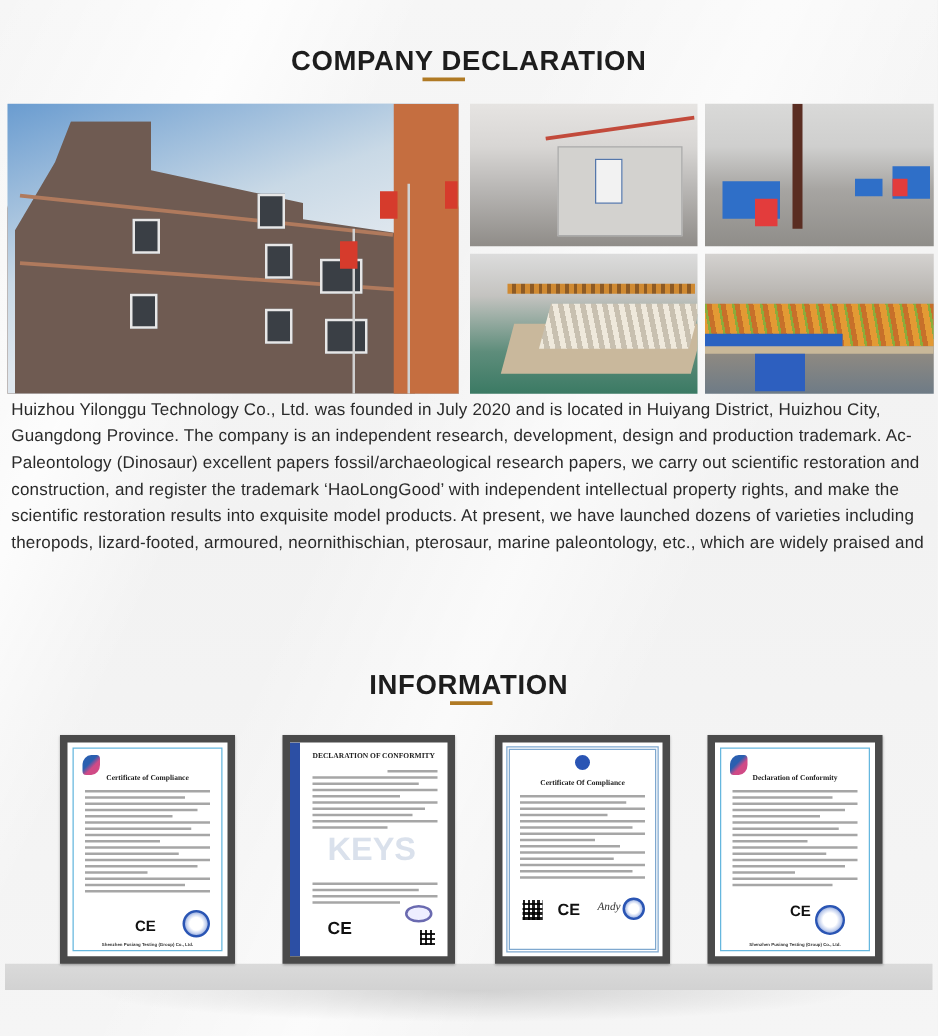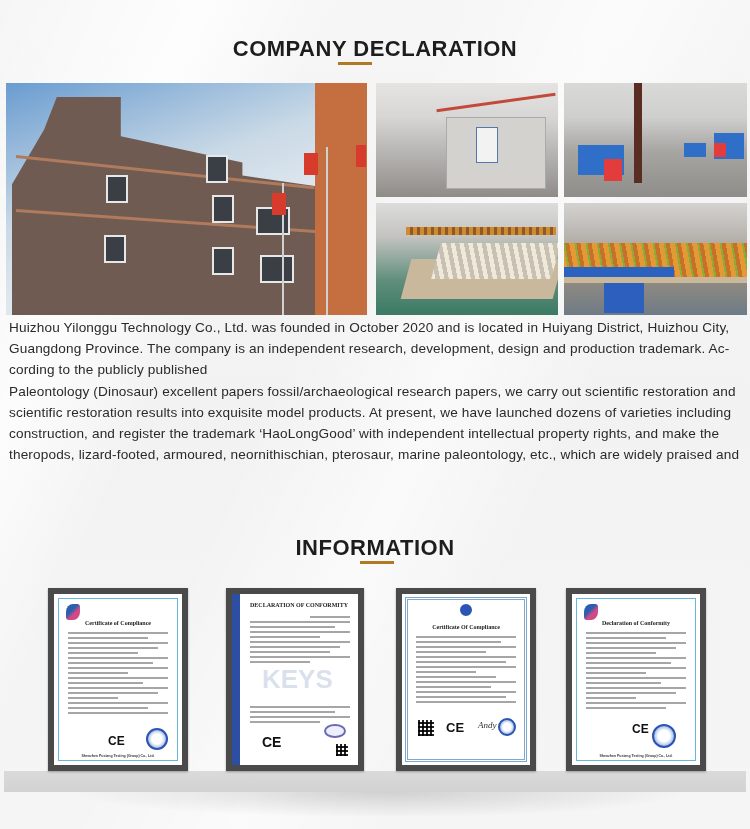--- a/index.html
+++ b/index.html
@@ -154,26 +154,25 @@
   </div>
   <div class="photo photo-factory-4">
     <div class="dinos"></div>
     <div class="bins"></div>
     <div class="tbl"></div>
     <div class="bin2"></div>
   </div>
 </div>
 
 <div class="description">
-  <span class="line">Huizhou Yilonggu Technology Co., Ltd. was founded in October 2020 and is located in Huiyang District, Huizhou City,</span>
+  <span class="line">Huizhou Yilonggu Technology Co., Ltd. was founded in July 2020 and is located in Huiyang District, Huizhou City,</span>
   <span class="line">Guangdong Province. The company is an independent research, development, design and production trademark. Ac-</span>
-  <span class="line">cording to the publicly published</span>
   <span class="line">Paleontology (Dinosaur) excellent papers fossil/archaeological research papers, we carry out scientific restoration and</span>
+  <span class="line">construction, and register the trademark ‘HaoLongGood’ with independent intellectual property rights, and make the</span>
   <span class="line">scientific restoration results into exquisite model products. At present, we have launched dozens of varieties including</span>
-  <span class="line">construction, and register the trademark ‘HaoLongGood’ with independent intellectual property rights, and make the</span>
   <span class="line">theropods, lizard-footed, armoured, neornithischian, pterosaur, marine paleontology, etc., which are widely praised and</span>
 </div>
 
 <h1 class="section-title" style="top:535px;">INFORMATION</h1>
 <div class="title-underline" style="left:360px; top:561px;"></div>
 
 <div class="cert-frame" style="left:48px; width:140px;">
   <div class="cert-paper">
     <div class="cert-inner-border"></div>
     <div class="cert-logo" style="left:12px; top:10px;"></div>

